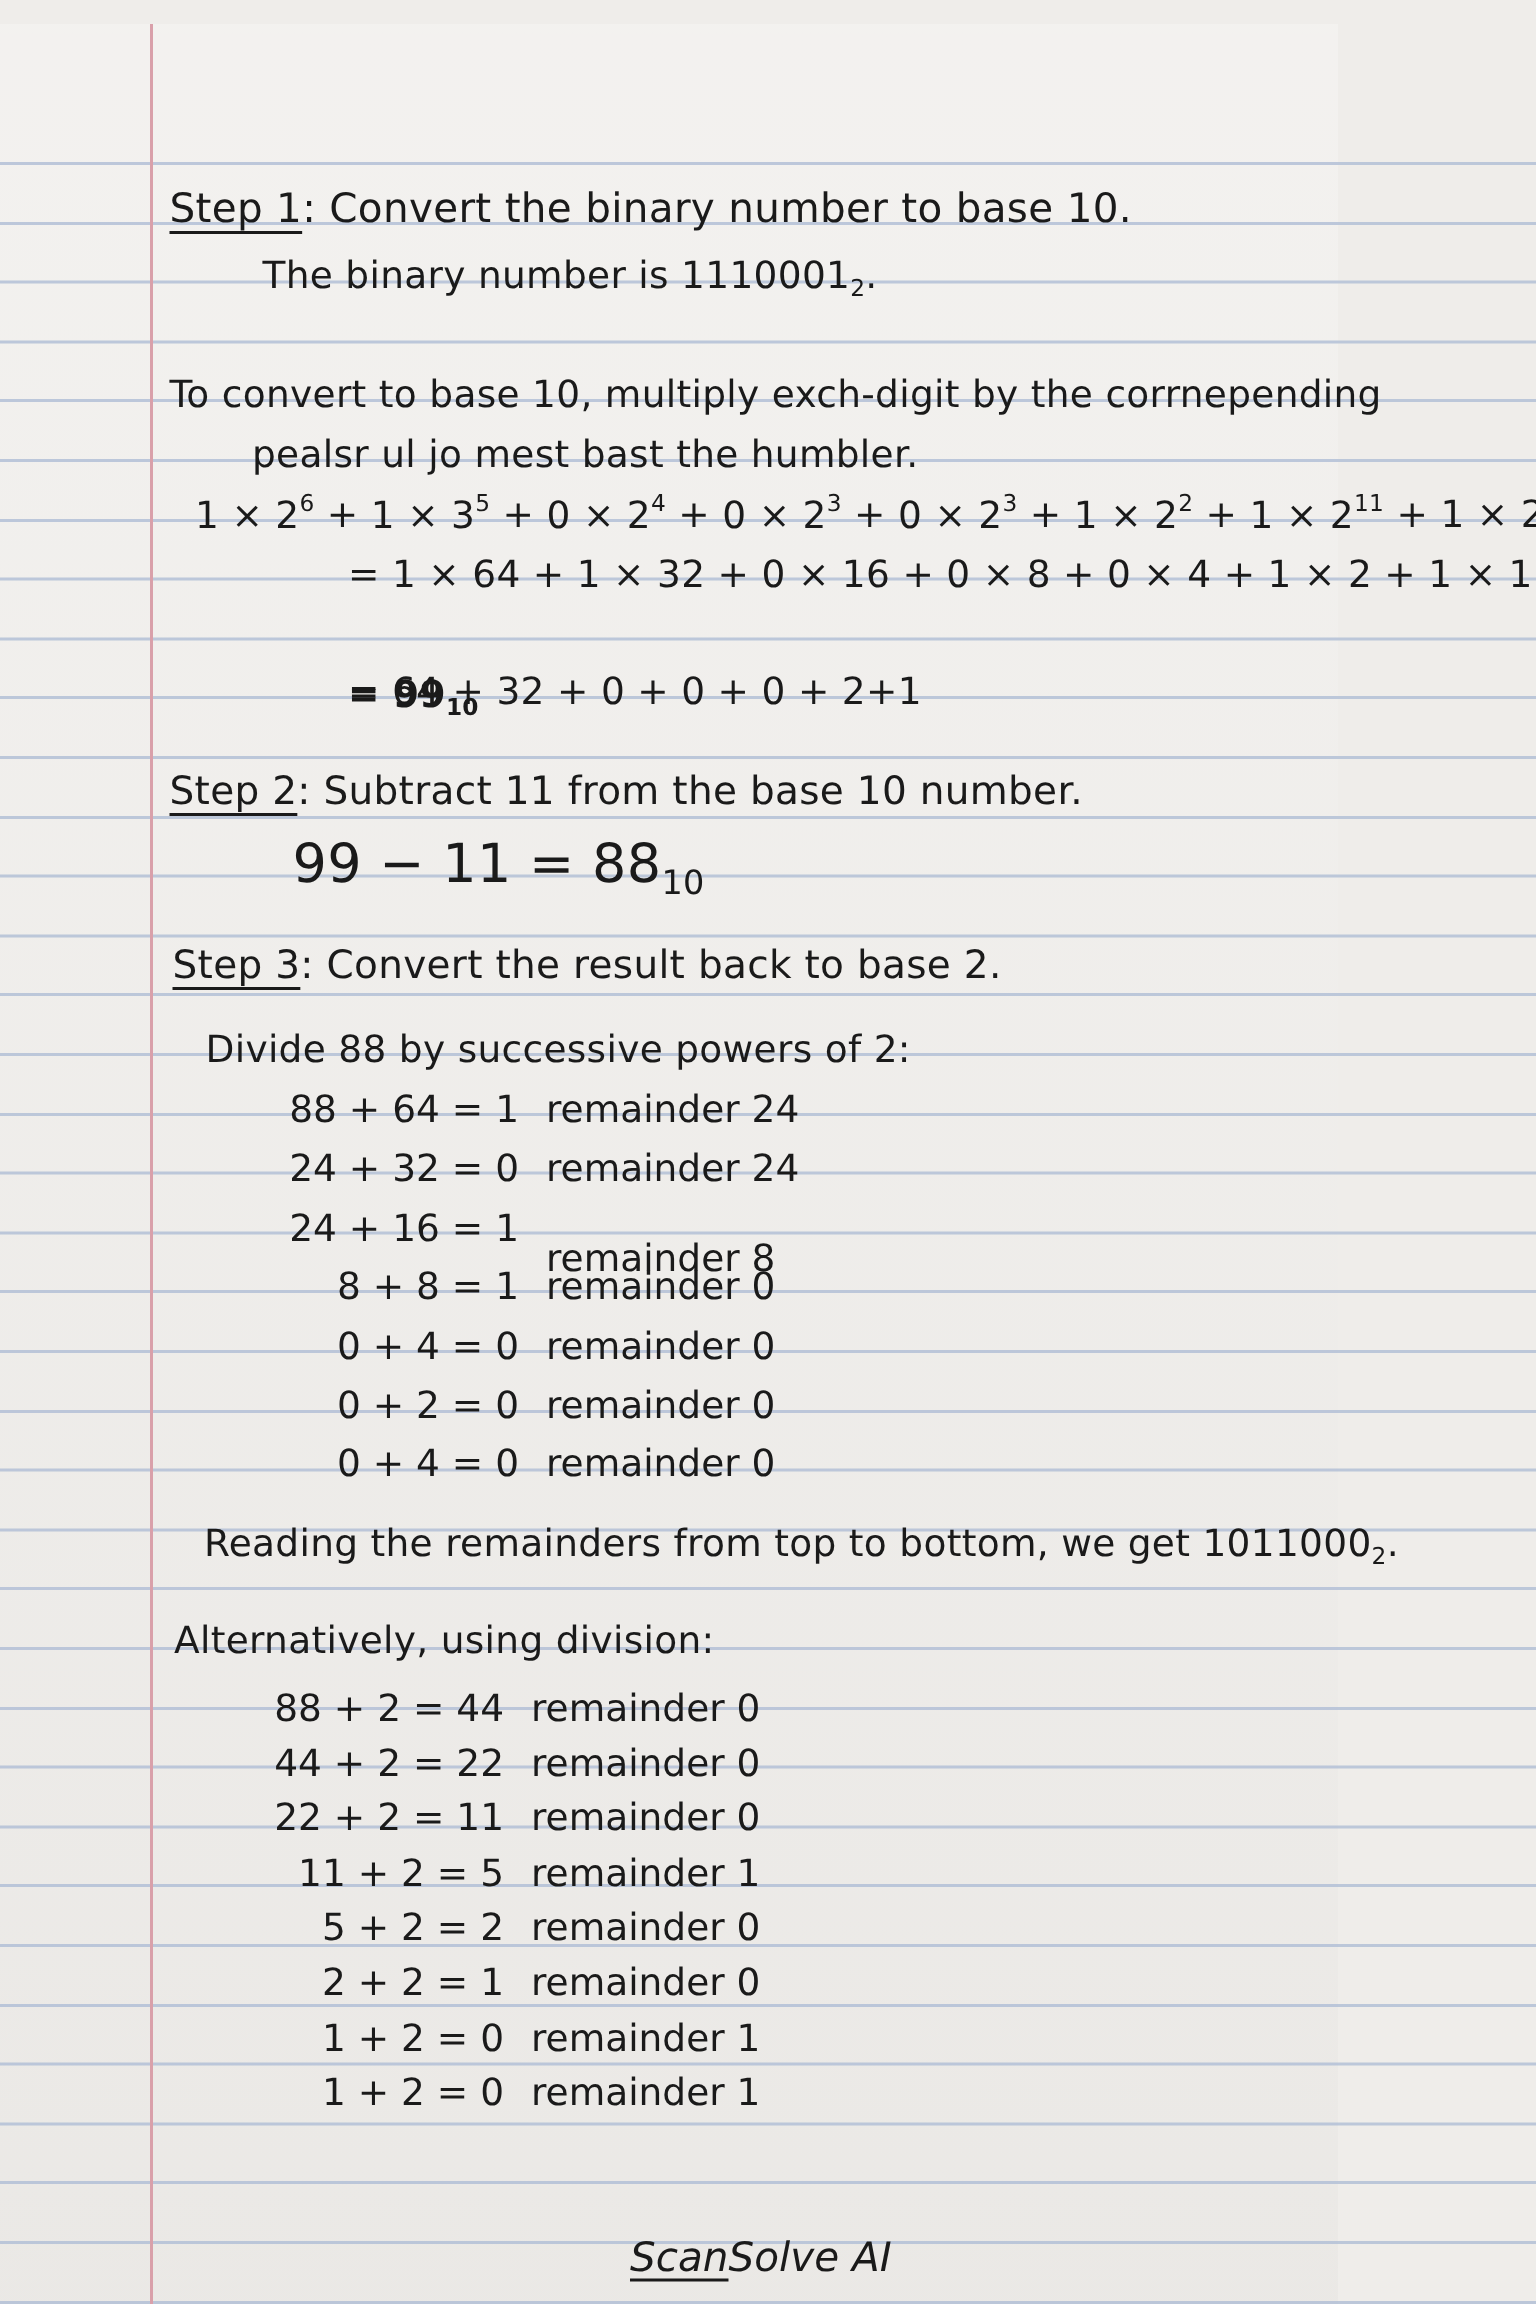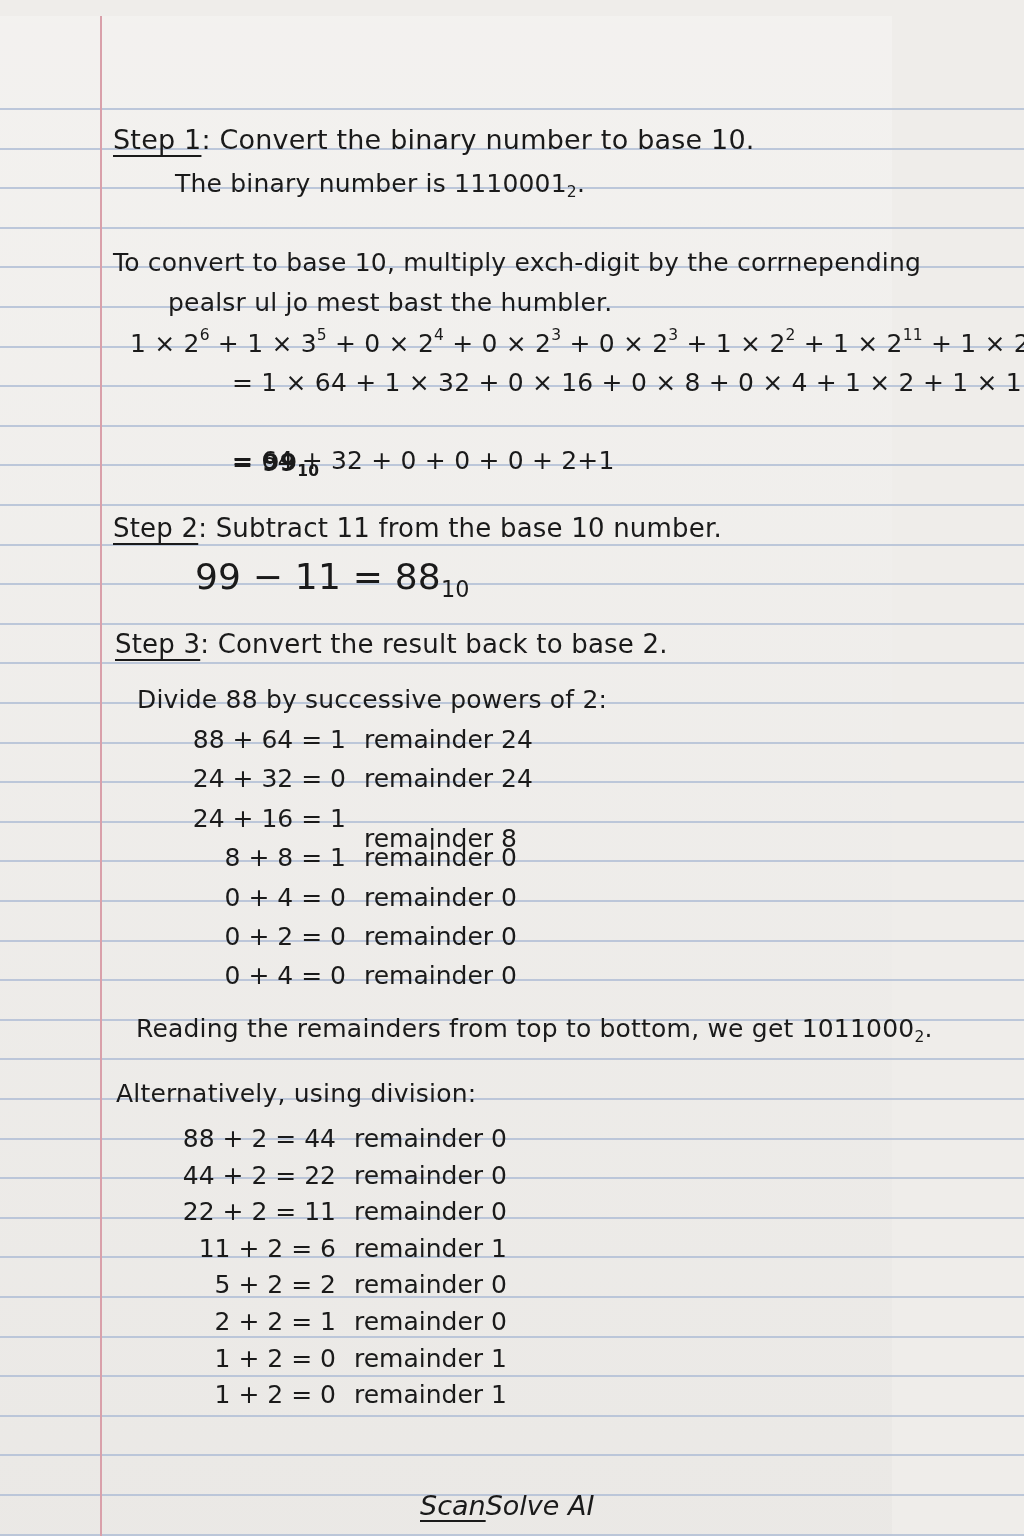--- a/index.html
+++ b/index.html
@@ -198,21 +198,21 @@
       </div>
       <div class="div-row" style="top: 1146.6px; left: 0px; width: 1024px;">
         <span class="lhs" style="position: absolute; right: 688px;">44 + 2 = 22</span>
         <span style="position: absolute; left: 354px;">remainder 0</span>
       </div>
       <div class="div-row" style="top: 1183.2px; left: 0px; width: 1024px;">
         <span class="lhs" style="position: absolute; right: 688px;">22 + 2 = 11</span>
         <span style="position: absolute; left: 354px;">remainder 0</span>
       </div>
       <div class="div-row" style="top: 1219.8px; left: 0px; width: 1024px;">
-        <span class="lhs" style="position: absolute; right: 688px;">11 + 2 = 6</span>
+        <span class="lhs" style="position: absolute; right: 688px;">11 + 2 = 5</span>
         <span style="position: absolute; left: 354px;">remainder 1</span>
       </div>
       <div class="div-row" style="top: 1256.4px; left: 0px; width: 1024px;">
         <span class="lhs" style="position: absolute; right: 688px;">5 + 2 = 2</span>
         <span style="position: absolute; left: 354px;">remainder 0</span>
       </div>
       <div class="div-row" style="top: 1293px; left: 0px; width: 1024px;">
         <span class="lhs" style="position: absolute; right: 688px;">2 + 2 = 1</span>
         <span style="position: absolute; left: 354px;">remainder 0</span>
       </div>

